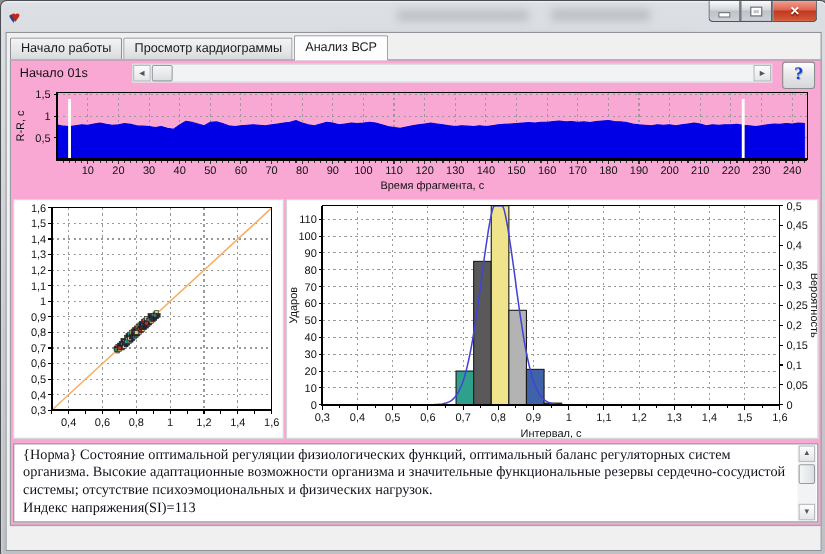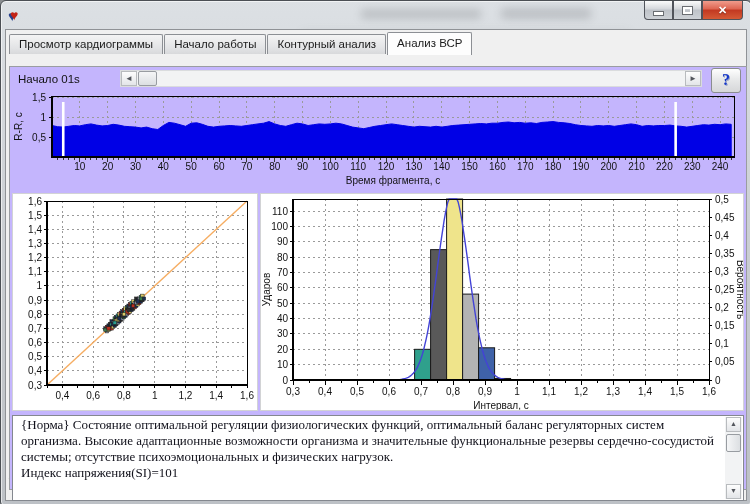--- a/index.html
+++ b/index.html
@@ -26,42 +26,42 @@
   .glyph-close{color:#fff;font-size:11px;font-weight:bold;text-shadow:0 1px 1px #7e2413;}
   
   .client{position:absolute;left:4px;top:28px;right:4px;bottom:4px;background:#f0f0f0;border:1px solid #8f9296;box-sizing:border-box;}
   
   .tabstrip{position:absolute;left:3px;top:2px;right:3px;height:22px;display:flex;align-items:flex-end;}
   .tab{height:19px;line-height:19px;padding:0 9px;margin-right:1px;font-size:11.5px;color:#1b1b1b;
        border:1px solid #8c8f94;border-bottom:none;border-radius:2px 2px 0 0;
        background:linear-gradient(#f4f4f4,#e2e3e5 70%,#d8d9db);position:relative;top:0;}
   .tab.active{height:22px;line-height:21px;background:#fdfdfd;z-index:3;margin-bottom:-1px;}
   
-  .page{position:absolute;left:3px;top:24px;width:736px;height:422px;background:#c4b5fd;
-        border:1px solid #9a9da1;box-sizing:content-box;z-index:2;margin-top:12px;}
+  .page{position:absolute;left:3px;top:24px;width:736px;height:422px;background:#f9a8d4;
+        border:1px solid #9a9da1;box-sizing:content-box;z-index:2;}
   
   .start-label{position:absolute;left:8px;top:6px;font-size:11.5px;color:#111;}
   .hscroll{position:absolute;left:110px;top:3px;width:582px;height:17px;background:#f2f3f4;border:1px solid #dadcde;box-sizing:border-box;}
   .sbtn{position:absolute;top:0;width:16px;height:15px;background:linear-gradient(#fdfdfd,#e3e5e8);
         border:1px solid #b8bbbe;box-sizing:border-box;color:#4f5berror3;font-size:8px;line-height:13px;text-align:center;color:#53565c;}
   .sbtn.left{left:0;}
   .sbtn.right{right:0;}
   .hthumb{position:absolute;left:17px;top:0;width:19px;height:15px;border:1px solid #989ca1;border-radius:2px;
         background:linear-gradient(#f5f6f7,#dcdfe2);box-sizing:border-box;}
   .help-btn{position:absolute;right:5px;top:1px;width:28px;height:23px;border:1px solid #8a8d90;border-radius:3px;
         background:linear-gradient(#fefefe,#e8e9ea 45%,#d6d7d9);text-align:center;
         color:#1637c8;font-family:"Liberation Serif",serif;font-weight:bold;font-size:16px;line-height:21px;
         text-shadow:1px 1px 0 #9aa6c8;}
   
   .tacho-wrap{position:absolute;left:0;top:24px;width:736px;height:100px;}
   .panel{position:absolute;top:126px;height:218px;background:#fff;border:1px solid #d2d3d5;box-sizing:border-box;}
   .panel.pleft{left:2px;width:246px;}
   .panel.pright{left:250px;width:484px;}
   
-  .report{position:absolute;left:2px;top:348px;width:732px;height:86px;background:#fff;border:1px solid #84888f;
+  .report{position:absolute;left:2px;top:348px;width:732px;height:72px;background:#fff;border:1px solid #84888f;
           box-sizing:border-box;font-family:"Liberation Serif",serif;font-size:13px;color:#10101a;line-height:16px;
           padding:1px 24px 1px 8px;overflow:hidden;}
   .vscroll{position:absolute;right:1px;top:1px;bottom:1px;width:17px;background:#f2f3f4;}
   .vbtn{position:absolute;left:1px;width:15px;height:15px;background:linear-gradient(#fdfdfd,#e3e5e8);
         border:1px solid #b8bbbe;box-sizing:border-box;font-size:7px;text-align:center;line-height:13px;color:#53565c;}
   .vbtn.up{top:0;}
   .vbtn.down{bottom:0;}
   .vthumb{position:absolute;left:1px;top:17px;width:15px;height:18px;border:1px solid #989ca1;border-radius:2px;
         background:linear-gradient(90deg,#f5f6f7,#dcdfe2);box-sizing:border-box;}
   .statusbar{position:absolute;left:2px;right:2px;bottom:2px;height:19px;background:#f0f0f0;border-top:1px solid #e6e6e6;}
@@ -85,23 +85,22 @@
           <div class="glyph-max"></div>
         </div>
       <div class="wbtn closeb">
           <span class="glyph-close">✕</span>
         </div>
     </div>
   </div>
 
   <div class="client">
     <div class="tabstrip" id="tabstrip">
+        <div class="tab">Начало работы</div>
         <div class="tab">Просмотр кардиограммы</div>
-        <div class="tab">Начало работы</div>
-        <div class="tab">Контурный анализ</div>
         <div class="tab active">Анализ ВСР</div>
       </div>
 
     <div class="page">
 
       <div class="start-label">Начало 01s</div>
       <div class="hscroll">
         <div class="sbtn left">◄</div>
         <div class="hthumb"></div>
         <div class="sbtn right">►</div>
@@ -579,21 +578,21 @@
             <line x1="32" y1="5" x2="32" y2="186" stroke="#000" stroke-width="2" shape-rendering="crispEdges"></line>
             <line x1="31" y1="186" x2="448" y2="186" stroke="#000" stroke-width="2" shape-rendering="crispEdges"></line>
             <text x="9" y="95.5" font-size="10" fill="#111" text-anchor="middle" transform="rotate(-90 9 95.5)">Ударов</text>
             <text x="476" y="95.5" font-size="10" fill="#111" text-anchor="middle" transform="rotate(90 476 95.5)">Вероятность</text>
             <text x="240" y="215" font-size="10" fill="#111" text-anchor="middle">Интервал, с</text>
           </svg>
       </div>
 
       <div class="report">
         <div>{Норма} Состояние оптимальной регуляции физиологических функций, оптимальный баланс регуляторных систем организма. Высокие адаптационные возможности организма и значительные функциональные резервы сердечно-сосудистой системы; отсутствие психоэмоциональных и физических нагрузок.</div>
-        <div>Индекс напряжения(SI)=101</div>
+        <div>Индекс напряжения(SI)=113</div>
         <div class="vscroll">
           <div class="vbtn up">▲</div>
           <div class="vthumb"></div>
           <div class="vbtn down">▼</div>
         </div>
       </div>
     </div>
 
     <div class="statusbar"></div>
   </div>

